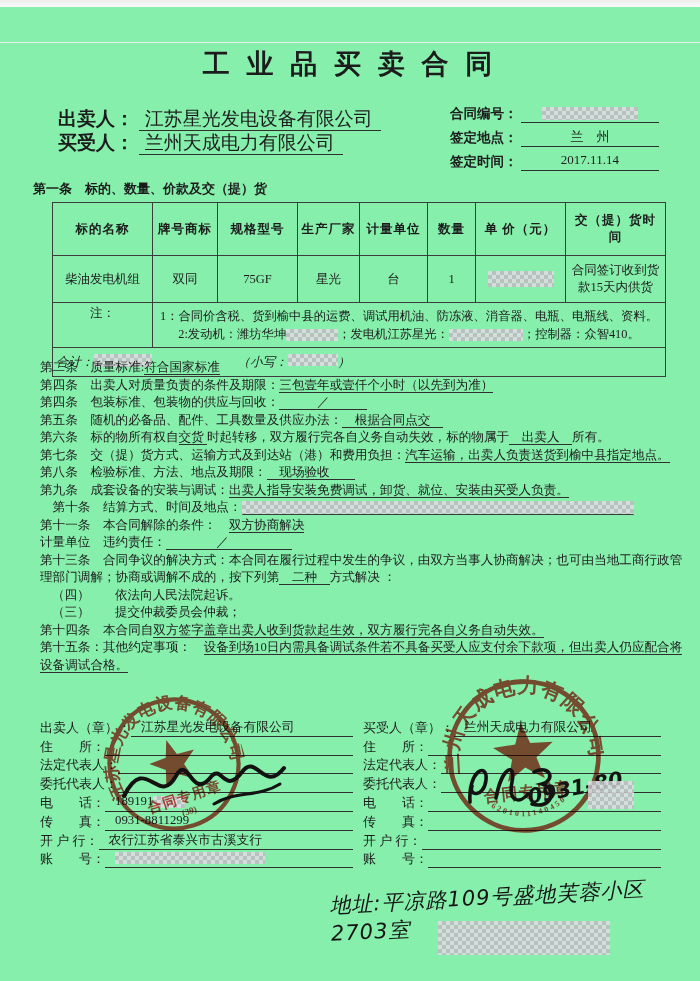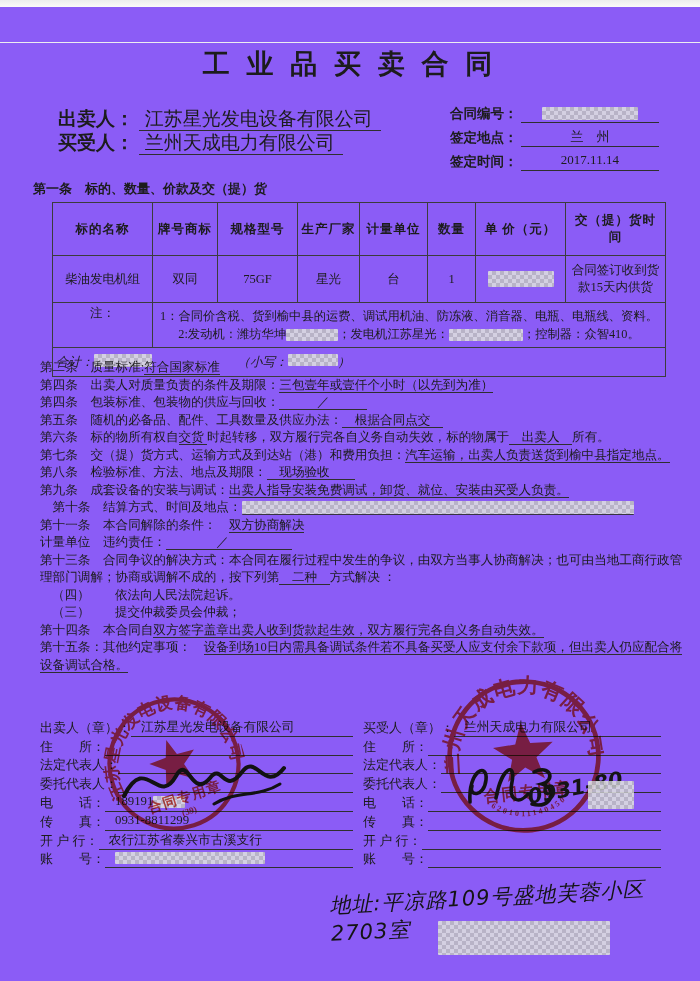--- a/index.html
+++ b/index.html
@@ -1,17 +1,17 @@
 <!DOCTYPE html>
 <html style="--stamp-red: #d5392b;"><head>
 <meta charset="utf-8">
 <style>
   html,body{margin:0;padding:0;}
   :root{--stamp-red:#d5392b;--ink:#1c1c1c;--line:#2f2f2f;}
-  .page{position:relative;width:700px;height:981px;background:#8b5cf6;overflow:hidden;
+  .page{position:relative;width:700px;height:981px;background:#86efac;overflow:hidden;
         font-family:"Liberation Serif","DejaVu Serif",serif;color:var(--ink);}
   .scan-top{position:absolute;top:0;left:0;right:0;height:7px;background:linear-gradient(#eceded,#fbfaf9);}
   .scan-line{position:absolute;top:42px;left:0;right:0;height:1px;background:#ededf1;}
   .title{position:absolute;top:46px;left:0;width:100%;text-align:center;font-size:27px;
          font-weight:bold;letter-spacing:5px;}
   
   .meta-left{position:absolute;left:58px;top:106px;font-size:19px;}
   .meta-left .mrow{height:24px;}
   .meta-left .mlabel{font-weight:bold;}
   .meta-left .mval{border-bottom:1px solid var(--line);padding:0 8px 1px 6px;}

